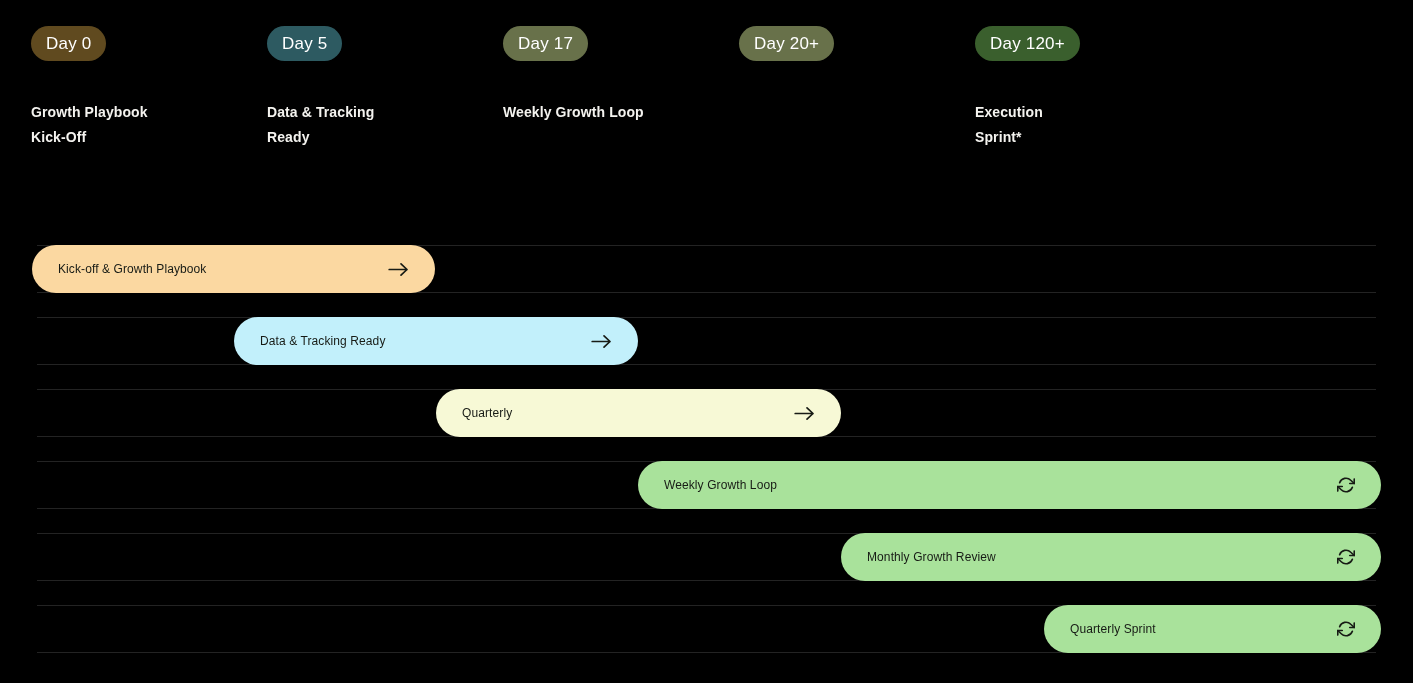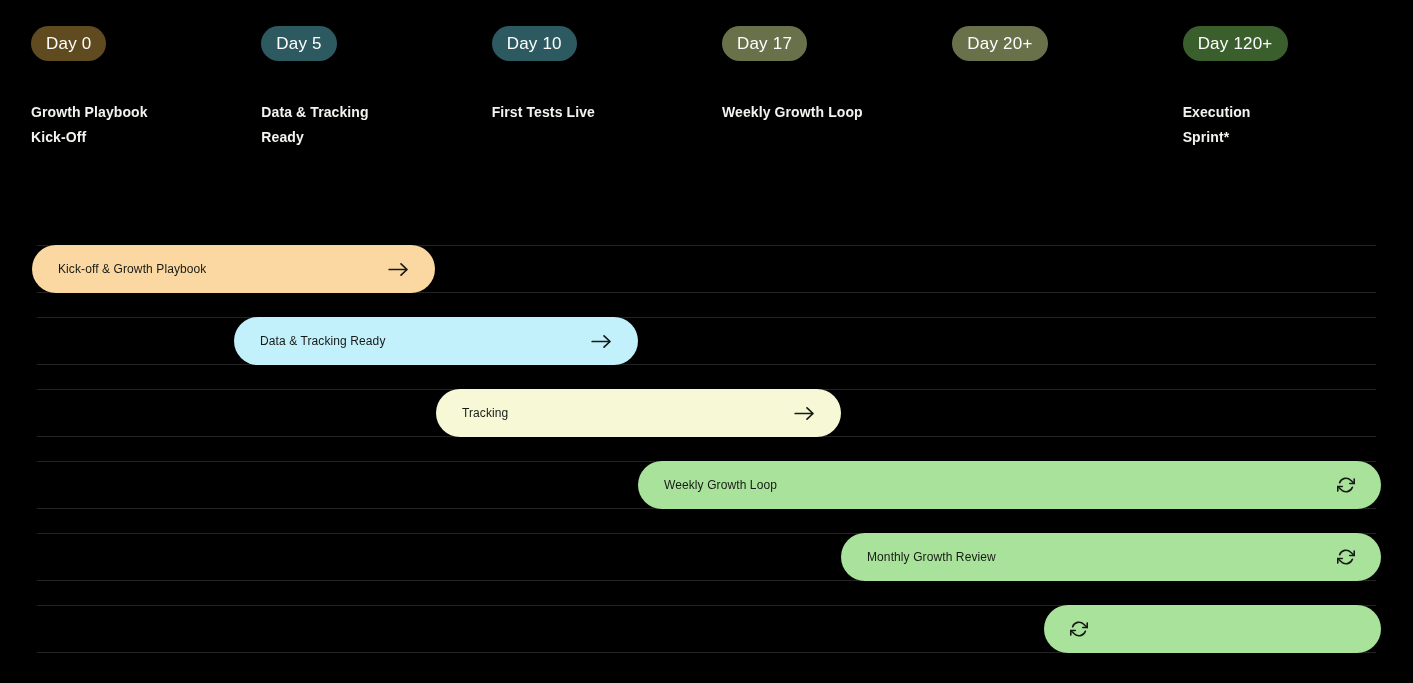--- a/index.html
+++ b/index.html
@@ -51,24 +51,20 @@
       <span class="badge" style="background: rgb(96, 74, 31);">Day 0</span>
       <div class="title">Growth Playbook
 Kick-Off</div>
     </div>
     <div class="col">
       <span class="badge" style="background: rgb(45, 90, 97);">Day 5</span>
       <div class="title">Data &amp; Tracking
 Ready</div>
     </div>
     <div class="col">
-      <span class="badge" style="background: rgb(45, 90, 97);">Day 10</span>
-      <div class="title">First Tests Live</div>
-    </div>
-    <div class="col">
       <span class="badge" style="background: rgb(104, 113, 74);">Day 17</span>
       <div class="title">Weekly Growth Loop</div>
     </div>
     <div class="col">
       <span class="badge" style="background: rgb(104, 113, 74);">Day 20+</span>
     </div>
     <div class="col">
       <span class="badge" style="background: rgb(58, 95, 45);">Day 120+</span>
       <div class="title">Execution
 Sprint*</div>
@@ -97,21 +93,21 @@
           <svg width="21" height="15" viewBox="0 0 21 15" fill="none" stroke="currentColor" stroke-width="1.7" stroke-linecap="round" stroke-linejoin="round">
             <path d="M1.2 7.5 H19 M13 1.8 L19 7.5 L13 13.2"></path>
           </svg>
         </span>
       </div>
     </div>
 
     <div class="row">
       <div class="track"></div>
       <div class="bar b3" style="background: rgb(247, 249, 214);">
-        <span>Tracking</span>
+        <span>Quarterly</span>
         <span class="bar-icon">
           <svg width="21" height="15" viewBox="0 0 21 15" fill="none" stroke="currentColor" stroke-width="1.7" stroke-linecap="round" stroke-linejoin="round">
             <path d="M1.2 7.5 H19 M13 1.8 L19 7.5 L13 13.2"></path>
           </svg>
         </span>
       </div>
     </div>
 
     <div class="row">
       <div class="track"></div>
@@ -137,20 +133,21 @@
             <polyline points="1 20 1 14 7 14"></polyline>
             <path d="M3.51 9a9 9 0 0 1 14.85-3.36L23 10M1 14l4.64 4.36A9 9 0 0 0 20.49 15"></path>
           </svg>
         </span>
       </div>
     </div>
 
     <div class="row">
       <div class="track"></div>
       <div class="bar b6" style="background: rgb(169, 226, 155);">
+        <span>Quarterly Sprint</span>
         <span class="bar-icon">
           <svg width="18" height="18" viewBox="0 0 24 24" fill="none" stroke="currentColor" stroke-width="2.2" stroke-linecap="round" stroke-linejoin="round">
             <polyline points="23 4 23 10 17 10"></polyline>
             <polyline points="1 20 1 14 7 14"></polyline>
             <path d="M3.51 9a9 9 0 0 1 14.85-3.36L23 10M1 14l4.64 4.36A9 9 0 0 0 20.49 15"></path>
           </svg>
         </span>
       </div>
     </div>
 

